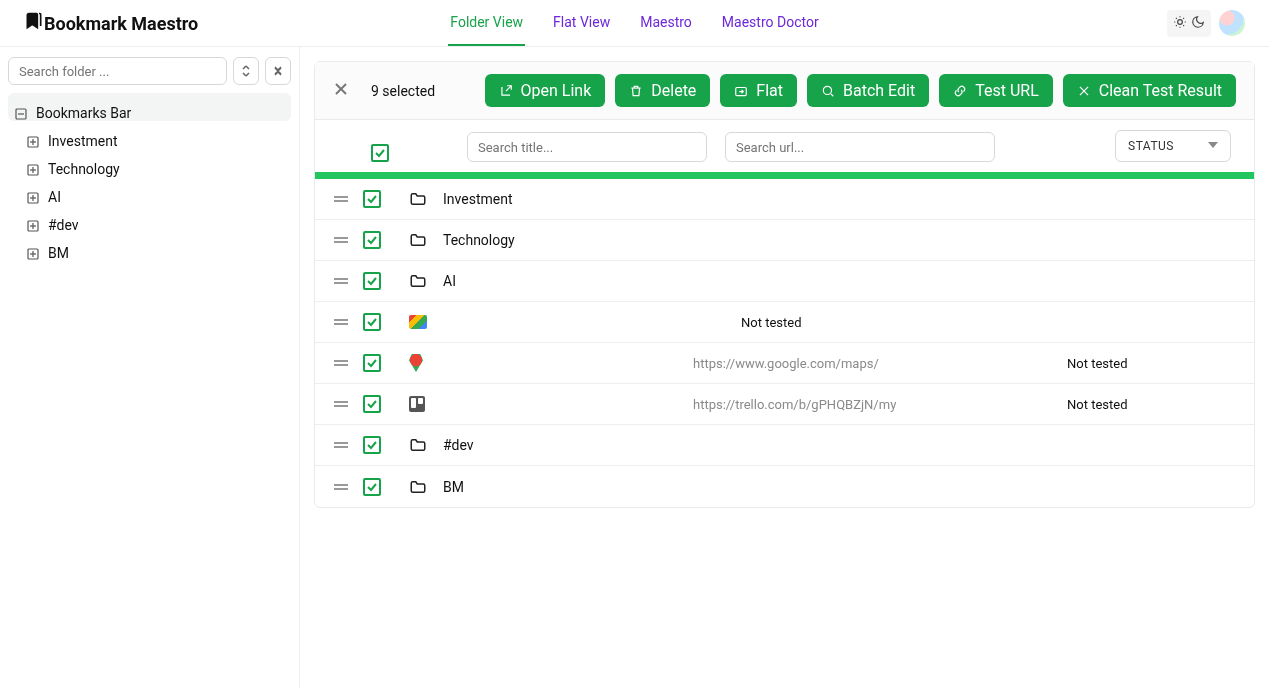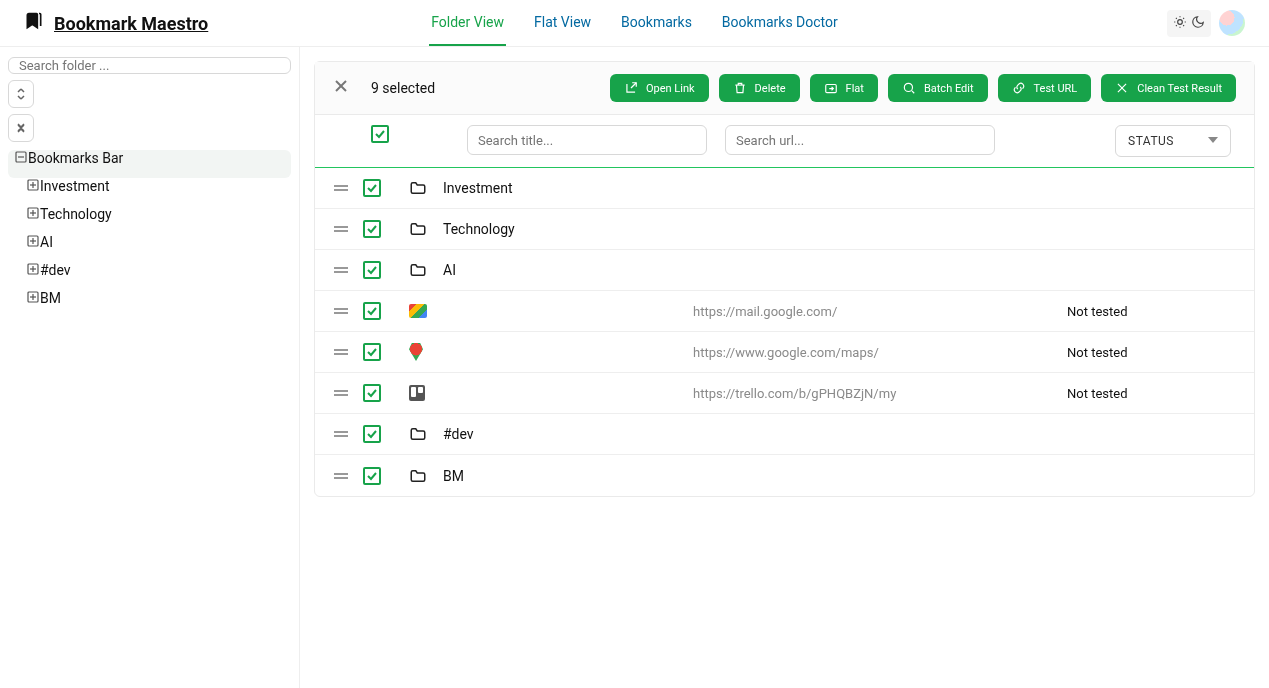--- a/index.html
+++ b/index.html
@@ -1,54 +1,54 @@
 <!DOCTYPE html>
 <html><head>
 <meta charset="utf-8">
 <style>
 * { margin:0; padding:0; box-sizing:border-box; font-family:-apple-system,BlinkMacSystemFont,"Segoe UI",Roboto,Helvetica,Arial,sans-serif; }
 body { width:1269px; height:688px; background:#fff; color:#111; overflow:hidden; }
 
 
 .header { height:47px; display:flex; align-items:center; padding:0 24px; border-bottom:1px solid #eee; position:relative; }
-.logo-wrap { display:flex; align-items:center; gap:10px; position:absolute; left:24px;text-decoration:underline; }
+.logo-wrap { display:flex; align-items:center; position:absolute; left:24px; }
 .logo-wrap .title { font-size:18px; font-weight:700; }
 .nav { margin:10px auto; display:flex; height:100%; gap:26px; }
-.nav a { display:flex; align-items:center; height:100%; font-size:14px; color:#0369a1; text-decoration:none; border-bottom:2px solid transparent; cursor:pointer; padding:0 2px; }
+.nav a { display:flex; align-items:center; height:100%; font-size:14px; color:#6d28d9; text-decoration:none; border-bottom:2px solid transparent; cursor:pointer; padding:0 2px; }
 .nav a.active { color:#17a34a; border-bottom-color:#17a34a; }
 .right-controls { position:absolute; right:24px; display:flex; align-items:center; gap:8px; }
 .theme-btn { display:flex; align-items:center; gap:4px; background:#f5f5f5; border-radius:4px; padding:4px 6px; }
 .avatar { width:26px; height:26px; border-radius:50%; background:radial-gradient(circle at 30% 30%, #ffd3d3 0 30%, #bfe3ff 30% 65%, #c9f5d0 65% 100%); }
 
 
 .body { display:flex; height:calc(100% - 47px); }
 
 
 .sidebar { width:300px; border-right:1px solid #eee; padding:10px 8px; }
-.sidebar-top { display:flex; gap:6px; margin-bottom:8px;flex-direction:column; }
+.sidebar-top { display:flex; gap:6px; margin-bottom:8px; }
 .search-folder { flex:1; height:28px; border:1px solid #d8d8d8; border-radius:6px; padding:0 10px; font-size:13px; color:#333; }
 .sq-btn { width:26px; height:28px; border:1px solid #d8d8d8; border-radius:6px; display:flex; align-items:center; justify-content:center; background:#fff; color:#666; font-size:10px; }
 .tree { font-size:14px; }
-.tree-row { display:flex; align-items:flex-start; height:28px; border-radius:6px; padding:0 6px; cursor:pointer; }
+.tree-row { display:flex; align-items:flex-end; height:28px; border-radius:6px; padding:0 6px; cursor:pointer; gap:8px; }
 .tree-row.selected { background:#f2f5f3; }
 .tree-row.level1 { padding-left:18px; }
 .tree-icon { width:14px; height:14px; flex-shrink:0; display:flex; align-items:center; justify-content:center; }
 
 
 .main { flex:1; padding:14px; overflow:auto; }
 .panel { border:1px solid #eaeaea; border-radius:6px; background:#fff; }
 
 .toolbar { display:flex; align-items:center; gap:14px; padding:12px 18px; background:#fbfbfb; border-bottom:1px solid #eaeaea; }
 .toolbar .close { color:#777; cursor:pointer; }
 .toolbar .sel-count { font-size:14px; margin-left:8px; margin-right:auto; }
 .btnbar { display:flex; gap:10px; }
-.btn { display:flex; align-items:center; gap:8px; background:#17a34a; color:#fff; border:none; border-radius:6px; padding:7px 14px; font-size:11px; cursor:pointer; }
+.btn { display:flex; align-items:center; gap:8px; background:#17a34a; color:#fff; border:none; border-radius:6px; padding:7px 14px; font-size:16px; cursor:pointer; }
 .btn svg{ flex-shrink:0; }
 
-.filter-row { display:flex; align-items:flex-start; padding:10px 18px; border-bottom:1px solid #22c55e; gap:8px; }
+.filter-row { display:flex; align-items:flex-end; padding:10px 18px; border-bottom:7px solid #22c55e; gap:8px; }
 .filter-row .col-drag { width:30px; }
 .filter-row .col-check { width:46px; display:flex; justify-content:flex-start; }
 .filter-row .col-icon  { width:34px; }
 .filter-row .col-title { width:250px; }
 .filter-row .col-url   { width:326px; }
 .filter-row .col-gap   { width:48px; }
 .filter-row .col-status{ width:120px; }
 .text-in { width:240px; height:30px; border:1px solid #d8d8d8; border-radius:6px; padding:0 10px; font-size:13px; }
 .text-in.url { width:270px; }
 .status-btn { width:116px; height:32px; border:1px solid #d8d8d8; border-radius:6px; background:#fff; display:flex; align-items:center; justify-content:space-between; padding:0 12px; font-size:12px; letter-spacing:.5px; color:#333; }
@@ -83,22 +83,22 @@
       <svg width="20" height="20" viewBox="0 0 24 24" fill="none" stroke="#111" stroke-width="2">
           <path d="M6 3h9a1 1 0 0 1 1 1v16l-6-4-6 4V5a2 2 0 0 1 2-2z" fill="#111"></path>
           <path d="M18 3h1a1 1 0 0 1 1 1v14"></path>
         </svg>
     </span>
     <span class="title">Bookmark Maestro</span>
   </div>
   <div class="nav">
     <a class="active">Folder View</a>
     <a>Flat View</a>
-    <a>Bookmarks</a>
-    <a>Bookmarks Doctor</a>
+    <a>Maestro</a>
+    <a>Maestro Doctor</a>
   </div>
   <div class="right-controls">
     <div class="theme-btn">
       <span><svg width="14" height="14" viewBox="0 0 24 24" fill="none" stroke="#444" stroke-width="2">
             <circle cx="12" cy="12" r="4"></circle>
             <path d="M12 2v2M12 20v2M4 12H2M22 12h-2M5 5l1.5 1.5M17.5 17.5L19 19M5 19l1.5-1.5M17.5 6.5L19 5"></path>
           </svg></span>
       <span><svg width="14" height="14" viewBox="0 0 24 24" fill="none" stroke="#444" stroke-width="2">
             <path d="M21 12.8A9 9 0 1 1 11.2 3a7 7 0 0 0 9.8 9.8z"></path>
           </svg></span>
@@ -358,21 +358,20 @@
               <div class="check">
                 <svg width="12" height="12" viewBox="0 0 12 12" fill="none" stroke="#17a34a" stroke-width="2">
                   <polyline points="2,6 5,9 10,3"></polyline>
                 </svg>
               </div>
             </div>
             <div class="col-icon">
               <div class="fav-gmail"></div>
             </div>
             <div class="col-title"></div>
-            <div class="col-url">https://mail.google.com/</div>
             <div class="col-gap"></div>
             <div class="col-status">Not tested</div>
           </div>
           <div class="row">
             <div class="col-drag drag">
               <svg width="16" height="10" viewBox="0 0 16 10" stroke="#999" stroke-width="2">
                 <line x1="1" y1="3" x2="15" y2="3"></line>
                 <line x1="1" y1="7" x2="15" y2="7"></line>
               </svg>
             </div>

